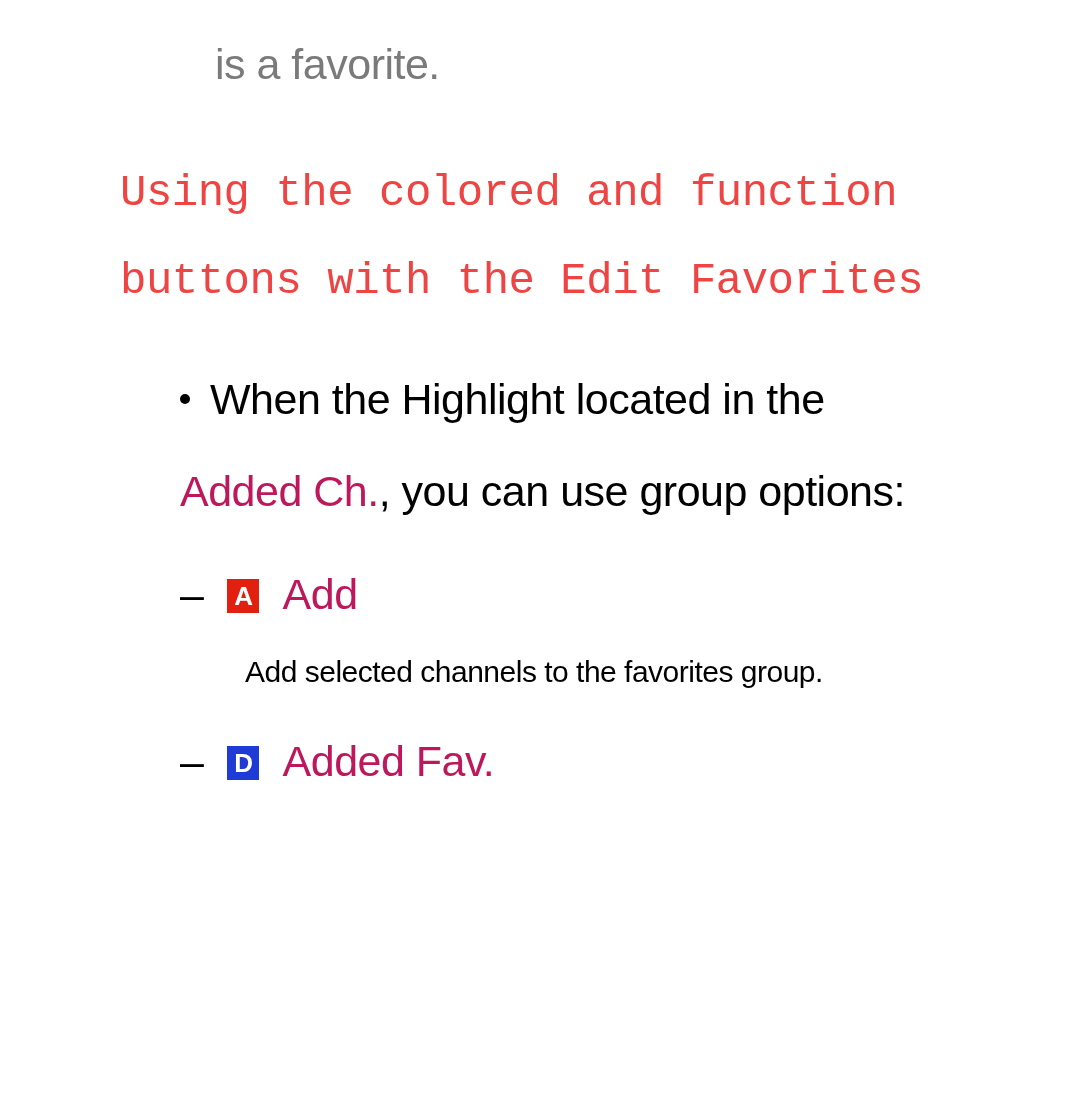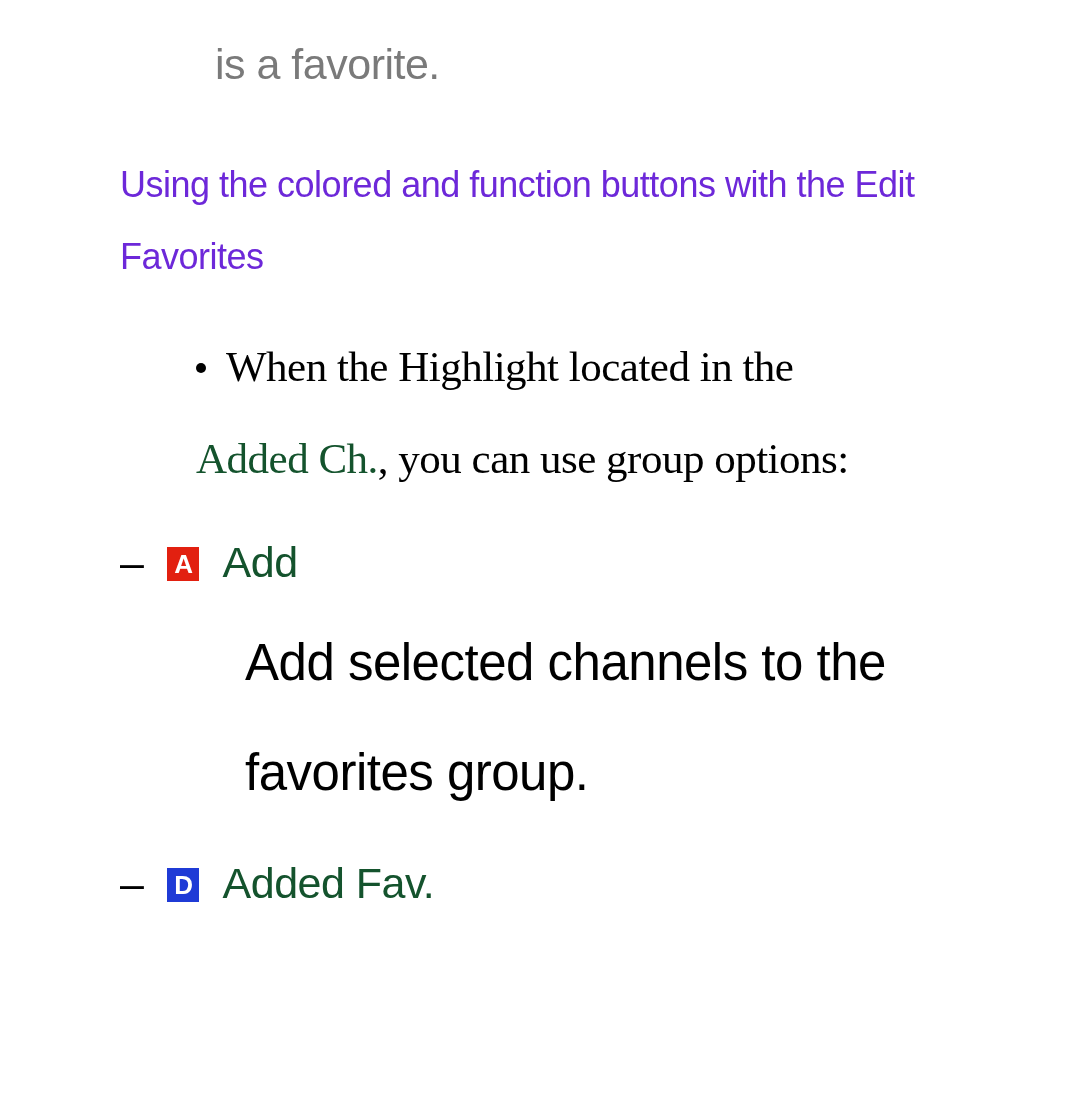--- a/index.html
+++ b/index.html
@@ -18,53 +18,54 @@
   }
   .frag-gray {
     color: #7a7a7a;
     font-size: 43px;
     line-height: 1.6;
     margin-left: 95px;
     margin-bottom: 50px;
     letter-spacing: -0.5px;
   }
   .heading-orange {
-    color: #6d28d9;
-    font-size: 36px;
+    color: #ef4444;
+    font-size: 44px;
     line-height: 2.0;
     margin-bottom: 28px;
     letter-spacing: -0.5px;
+    font-family: Liberation Mono, monospace;
   }
   .bullet1 {
-    margin-left: 76px;
+    margin-left: 60px;
     font-size: 43px;
     line-height: 2.15;
     letter-spacing: -0.5px;
-    font-family: Liberation Serif, serif;
   }
   .bullet1 .dot {
     display: inline-block;
     vertical-align: middle;
     width: 10px;
     height: 10px;
     border-radius: 50%;
     background: #000;
     margin-right: 20px;
     margin-top: -6px;
   }
   .bullet1 .firstline {
     display: inline;
   }
   .cyan {
-    color: #14532d;
+    color: #be185d;
   }
   .bullet1 .wrap {
     display: block;
   }
   .dash-item {
+    margin-left: 60px;
     font-size: 43px;
     line-height: 2.15;
     margin-top: 10px;
     letter-spacing: -0.5px;
   }
   .dash-item .dash {
     display: inline-block;
     width: 22px;
     margin-right: 14px;
   }
@@ -78,21 +79,21 @@
     height: 34px;
     line-height: 34px;
     text-align: center;
     vertical-align: 4px;
     margin-right: 14px;
   }
   .badge-a { background:#e22010; }
   .badge-d { background:#1f3bd6; }
   .desc {
     margin-left: 125px;
-    font-size: 51px;
+    font-size: 30px;
     line-height: 2.15;
     letter-spacing: -0.5px;
   }
 </style>
 </head>
 <body>
 
 <div class="page">
 
   <div class="frag-gray">is a favorite.</div>

